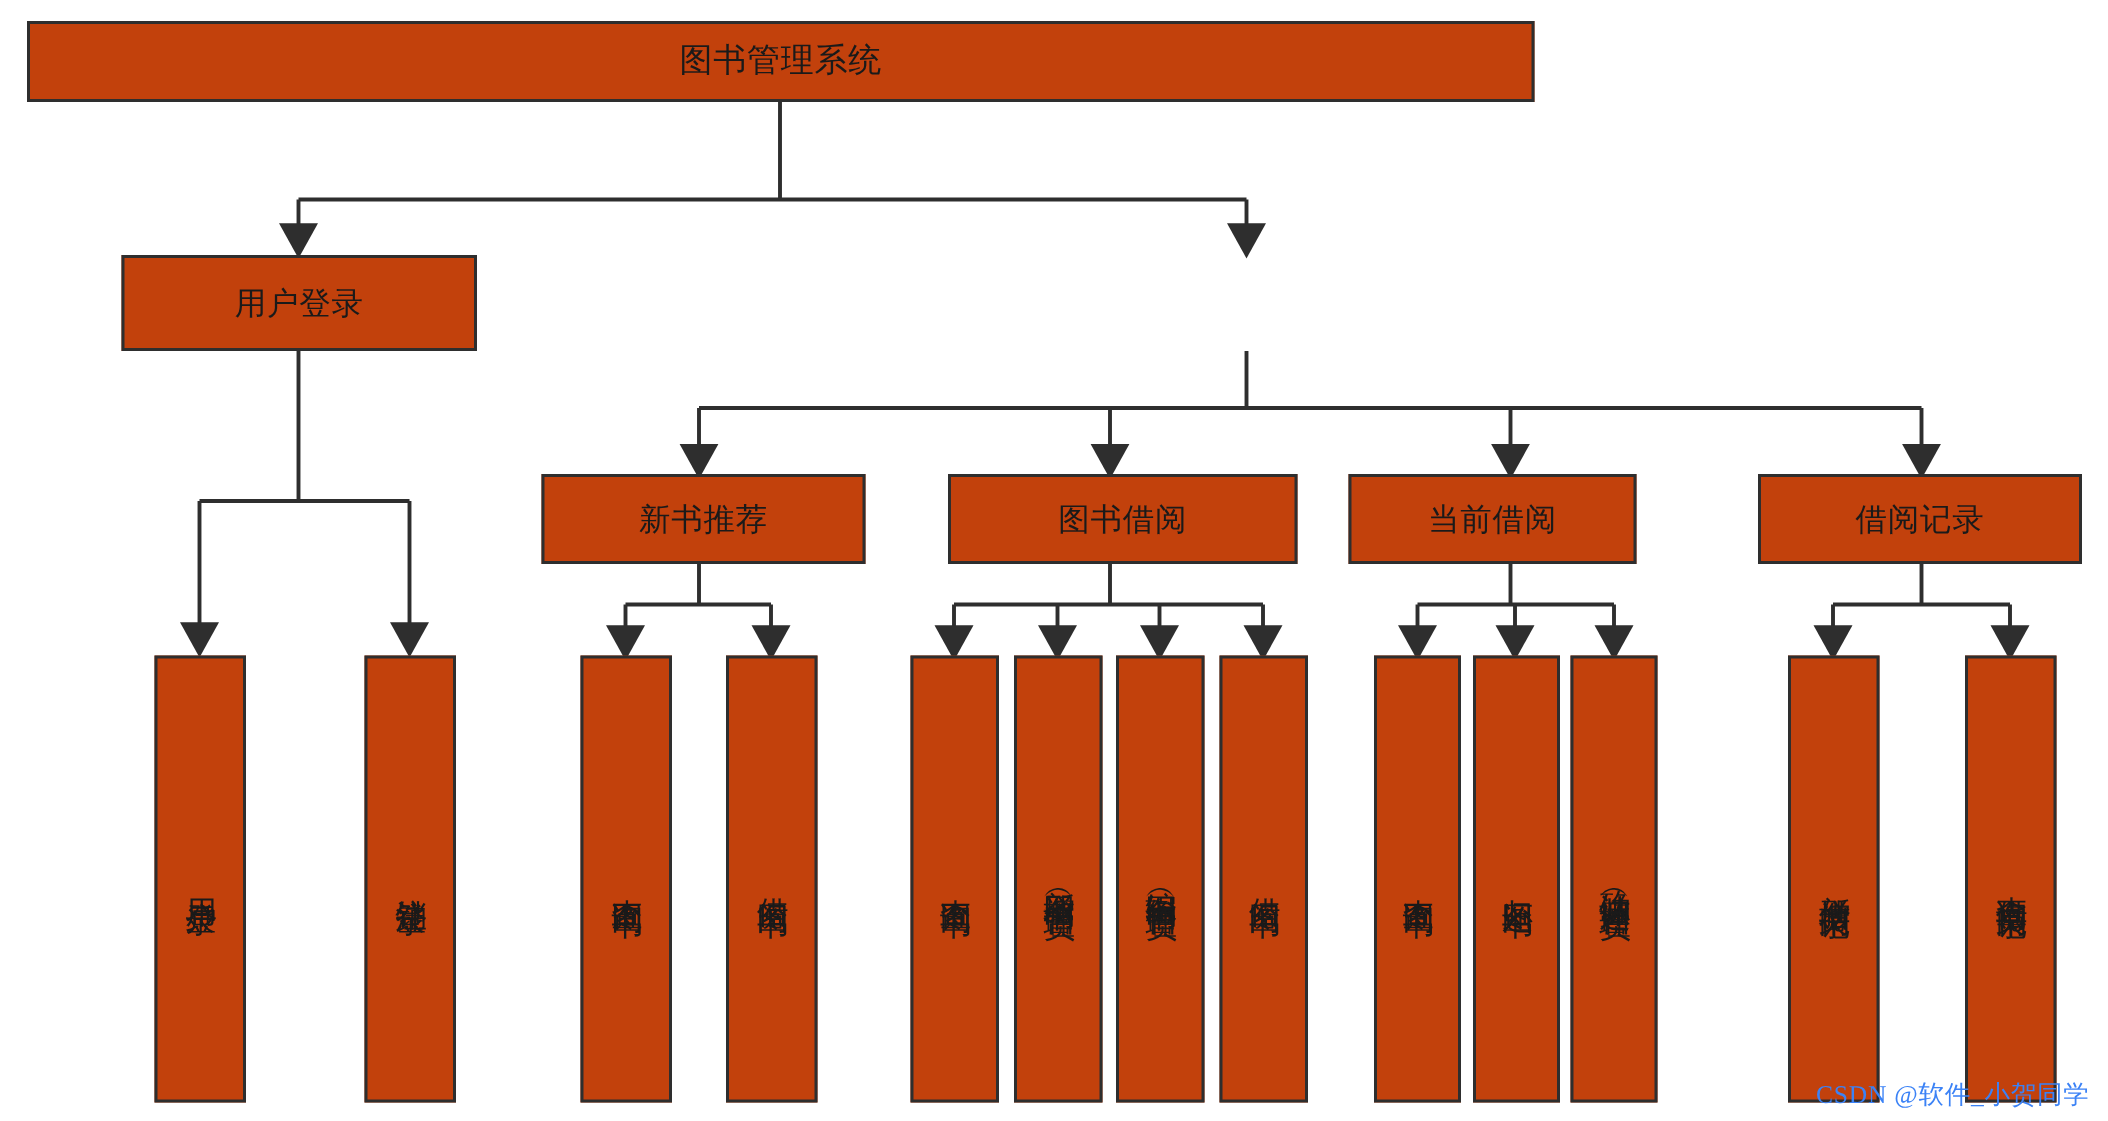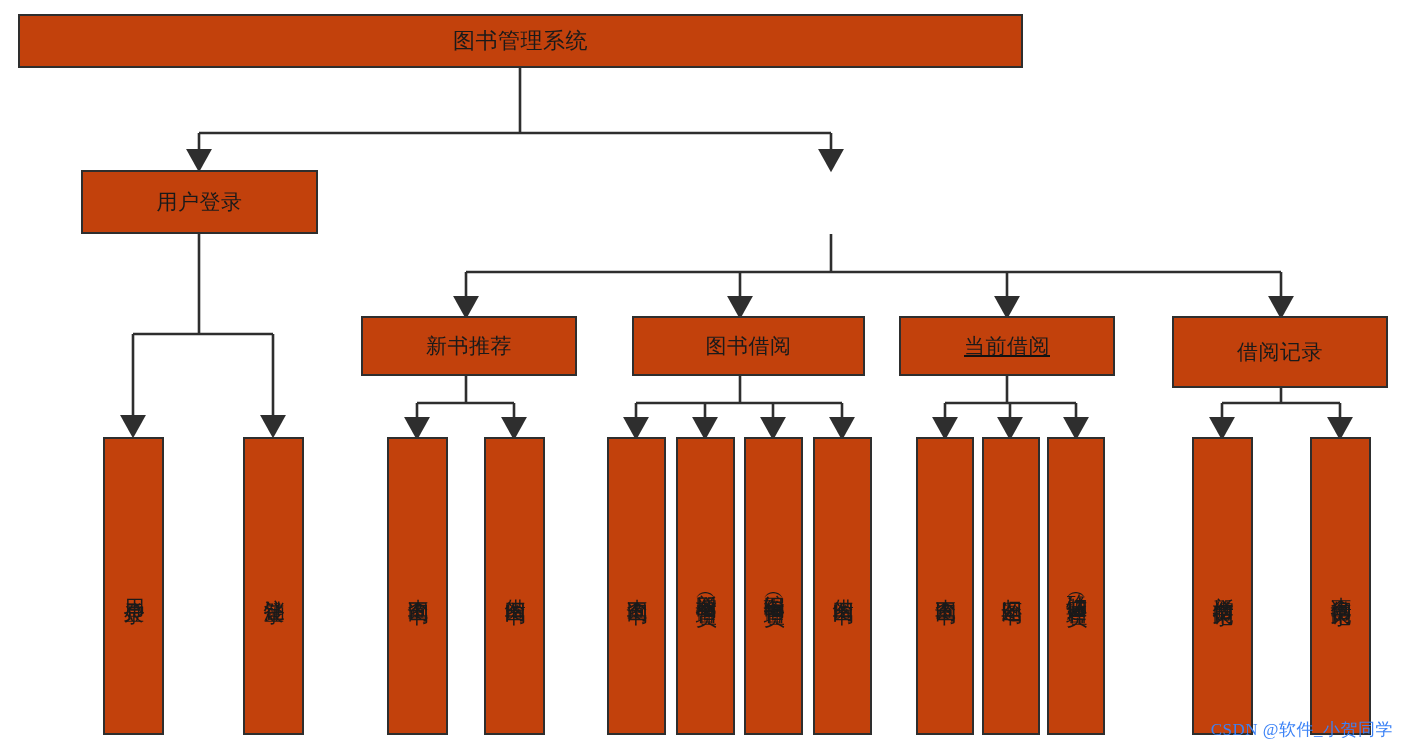--- a/index.html
+++ b/index.html
@@ -129,24 +129,24 @@
   <div class="node" style="left:81px;top:170px;width:237px;height:64px;">
     <span class="label">用户登录</span>
   </div>
 
   <div class="node" style="left:361px;top:316px;width:216px;height:60px;">
     <span class="label">新书推荐</span>
   </div>
   <div class="node" style="left:632px;top:316px;width:233px;height:60px;">
     <span class="label">图书借阅</span>
   </div>
-  <div class="node" style="left:899px;top:316px;width:216px;height:60px;text-decoration:underline;">
+  <div class="node" style="left:899px;top:316px;width:192px;height:60px;">
     <span class="label">当前借阅</span>
   </div>
-  <div class="node" style="left:1172px;top:316px;width:216px;height:72px;">
+  <div class="node" style="left:1172px;top:316px;width:216px;height:60px;">
     <span class="label">借阅记录</span>
   </div>
 
   <div class="node leaf" style="left:103px;top:437px;width:61px;height:298px;">
     <span class="label">用户登录</span>
   </div>
   <div class="node leaf" style="left:243px;top:437px;width:61px;height:298px;">
     <span class="label">注销登录</span>
   </div>
 

